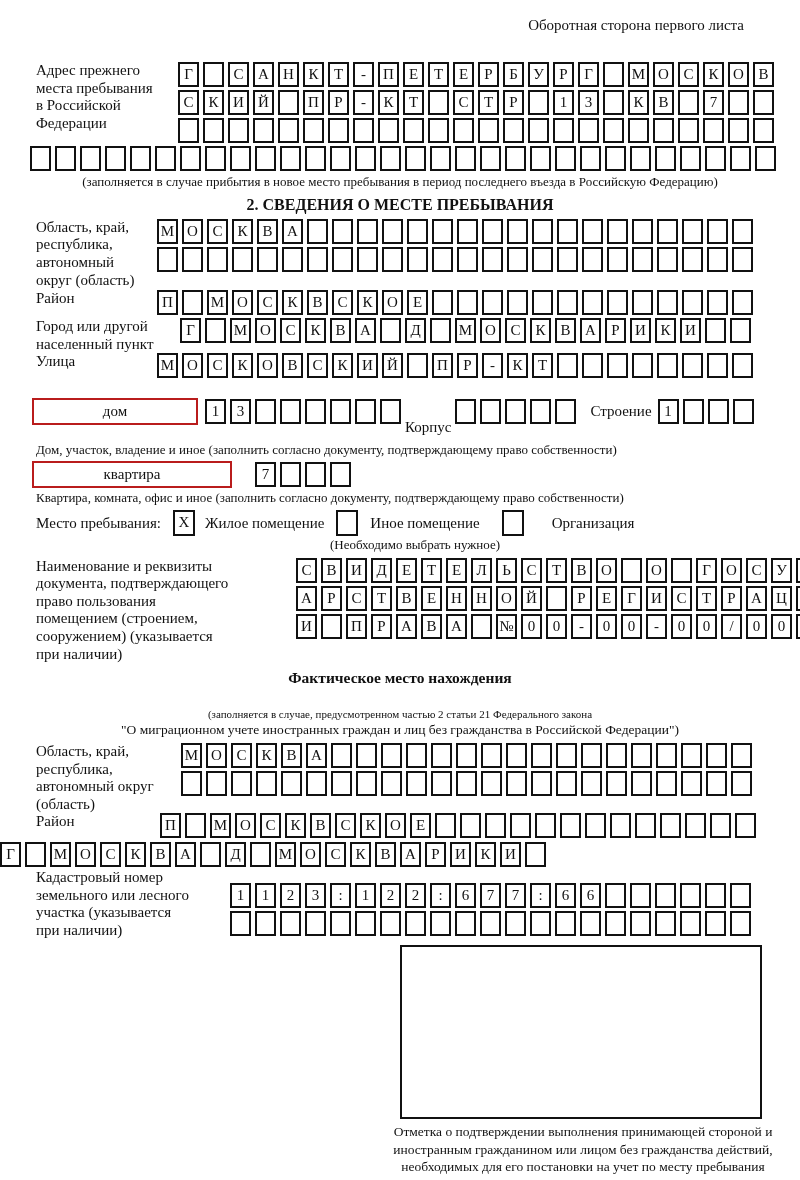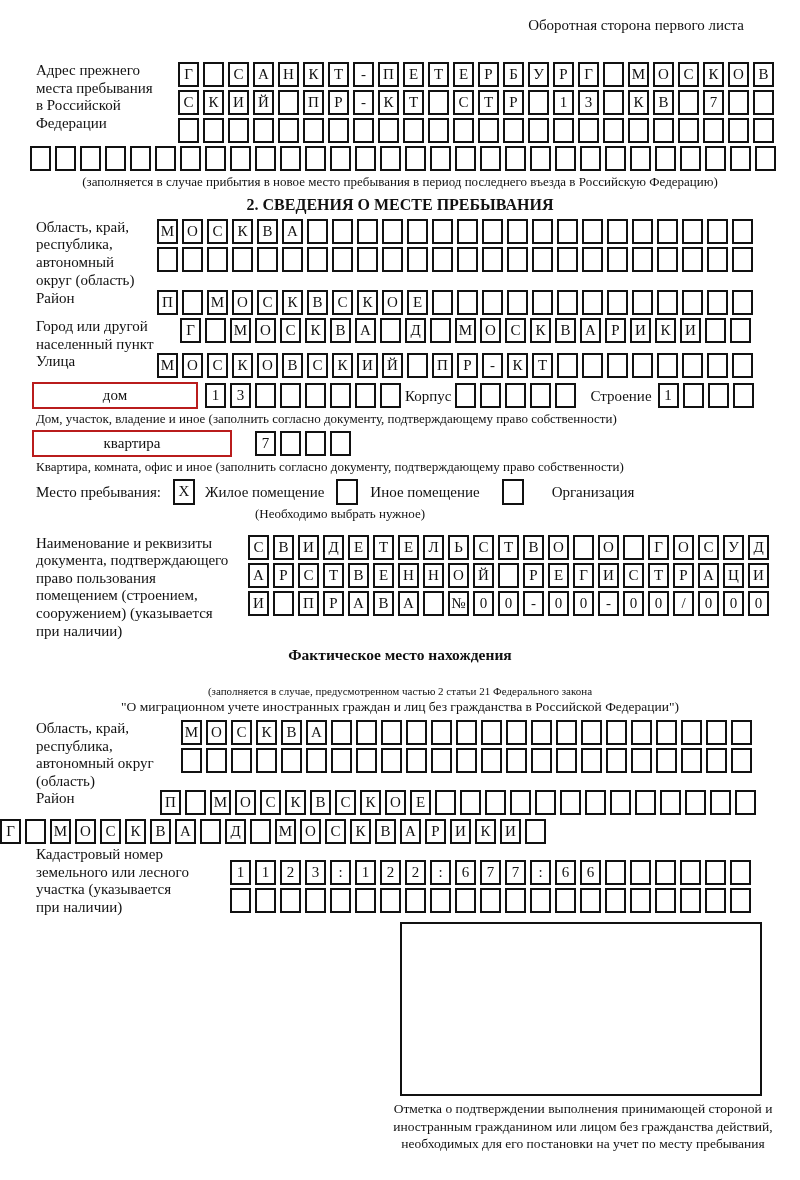--- a/index.html
+++ b/index.html
@@ -312,21 +312,21 @@
     <div class="boxes" style="margin-left:7px;">
         <span class="cbox">1</span>
         <span class="cbox">3</span>
         <span class="cbox"></span>
         <span class="cbox"></span>
         <span class="cbox"></span>
         <span class="cbox"></span>
         <span class="cbox"></span>
         <span class="cbox"></span>
       </div>
-    <div class="inline-lbl" style="margin-left:4px;">Корпус</div>
+    <div class="inline-lbl" style="margin-left:4px;margin-top:32px;">Корпус</div>
     <div class="boxes" style="margin-left:4px;">
         <span class="cbox"></span>
         <span class="cbox"></span>
         <span class="cbox"></span>
         <span class="cbox"></span>
         <span class="cbox"></span>
       </div>
     <div class="inline-lbl" style="margin-left:14px;">Строение</div>
     <div class="boxes" style="margin-left:6px;">
         <span class="cbox">1</span>
@@ -350,23 +350,23 @@
 
   <div class="row" style="margin-top:3px;align-items:center;">
     <div class="inline-lbl ml36" style="width:137px;">Место пребывания:</div>
     <div class="chk">X</div>
     <div class="inline-lbl" style="margin-left:10px;">Жилое помещение</div>
     <div class="chk" style="margin-left:12px;"></div>
     <div class="inline-lbl" style="margin-left:12px;">Иное помещение</div>
     <div class="chk" style="margin-left:22px;"></div>
     <div class="inline-lbl" style="margin-left:28px;">Организация</div>
   </div>
-  <div class="cap" style="margin:1px 0 0 180px;width:320px;text-align:center;">(Необходимо выбрать нужное)</div>
-
-  <div class="row" style="margin-top:12px;">
+  <div class="cap" style="margin:1px 0 0 180px;width:320px;text-align:right;">(Необходимо выбрать нужное)</div>
+
+  <div class="row" style="margin-top:4px;gap:48px;">
     <div class="lbl ml36 w212">Наименование и реквизиты
 документа, подтверждающего
 право пользования
 помещением (строением,
 сооружением) (указывается
 при наличии)</div>
     <div class="col">
       <div class="boxes">
           <span class="cbox">С</span>
           <span class="cbox">В</span>

